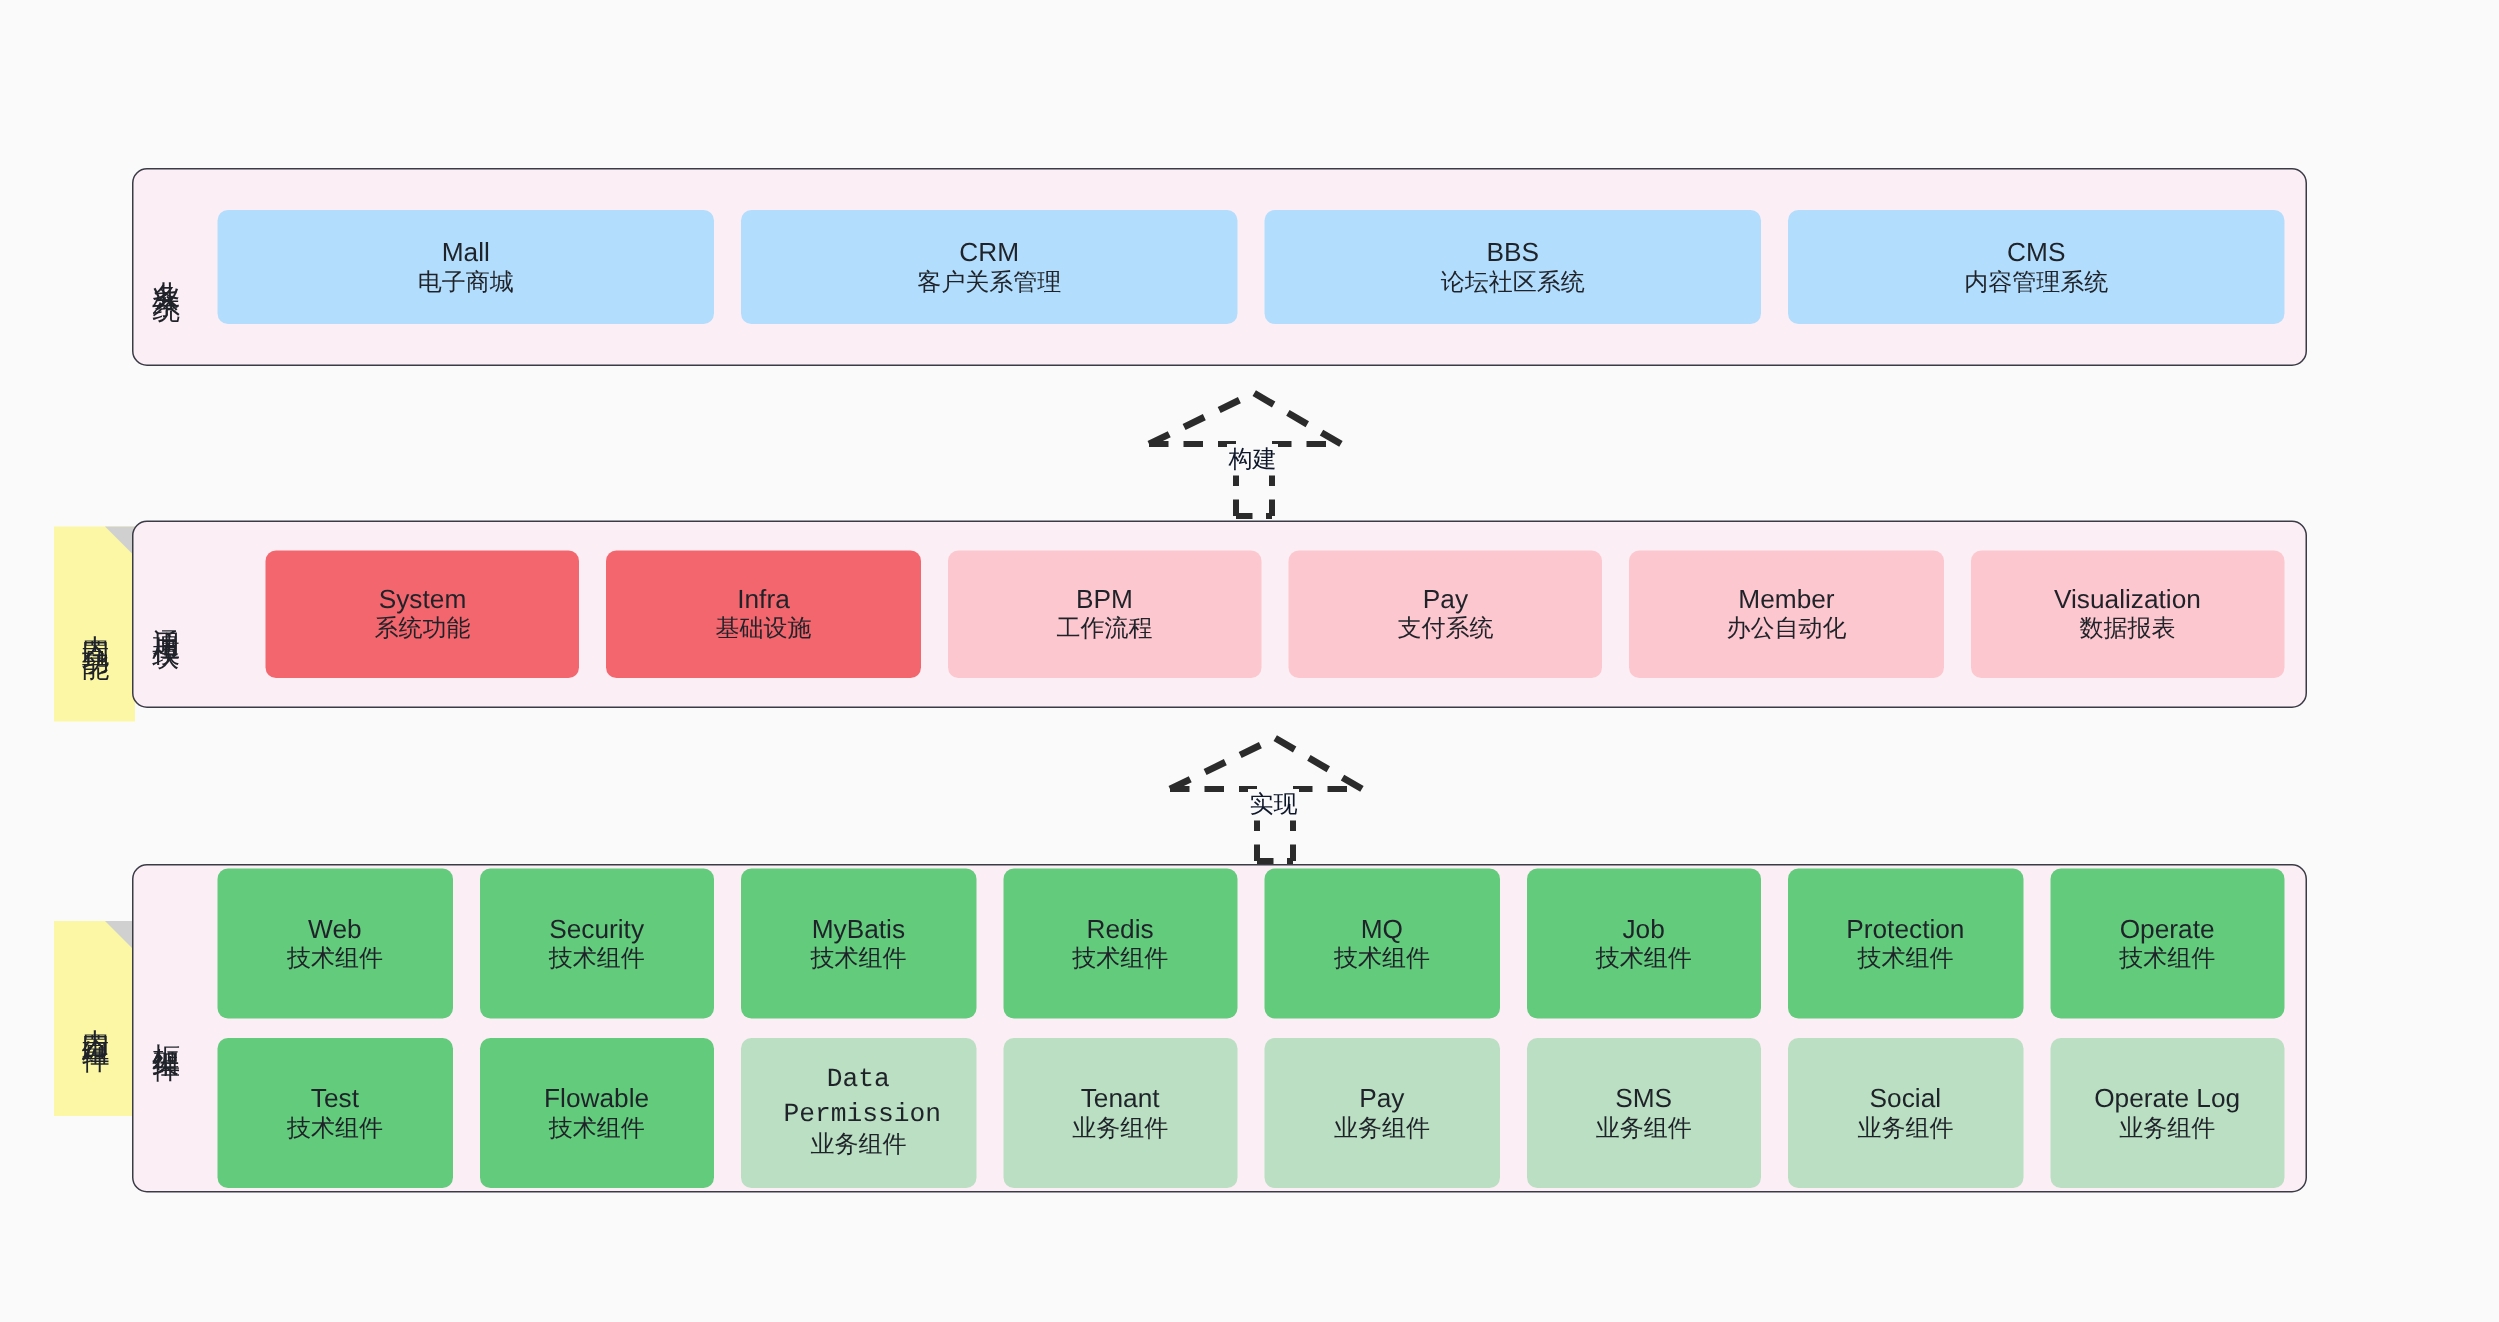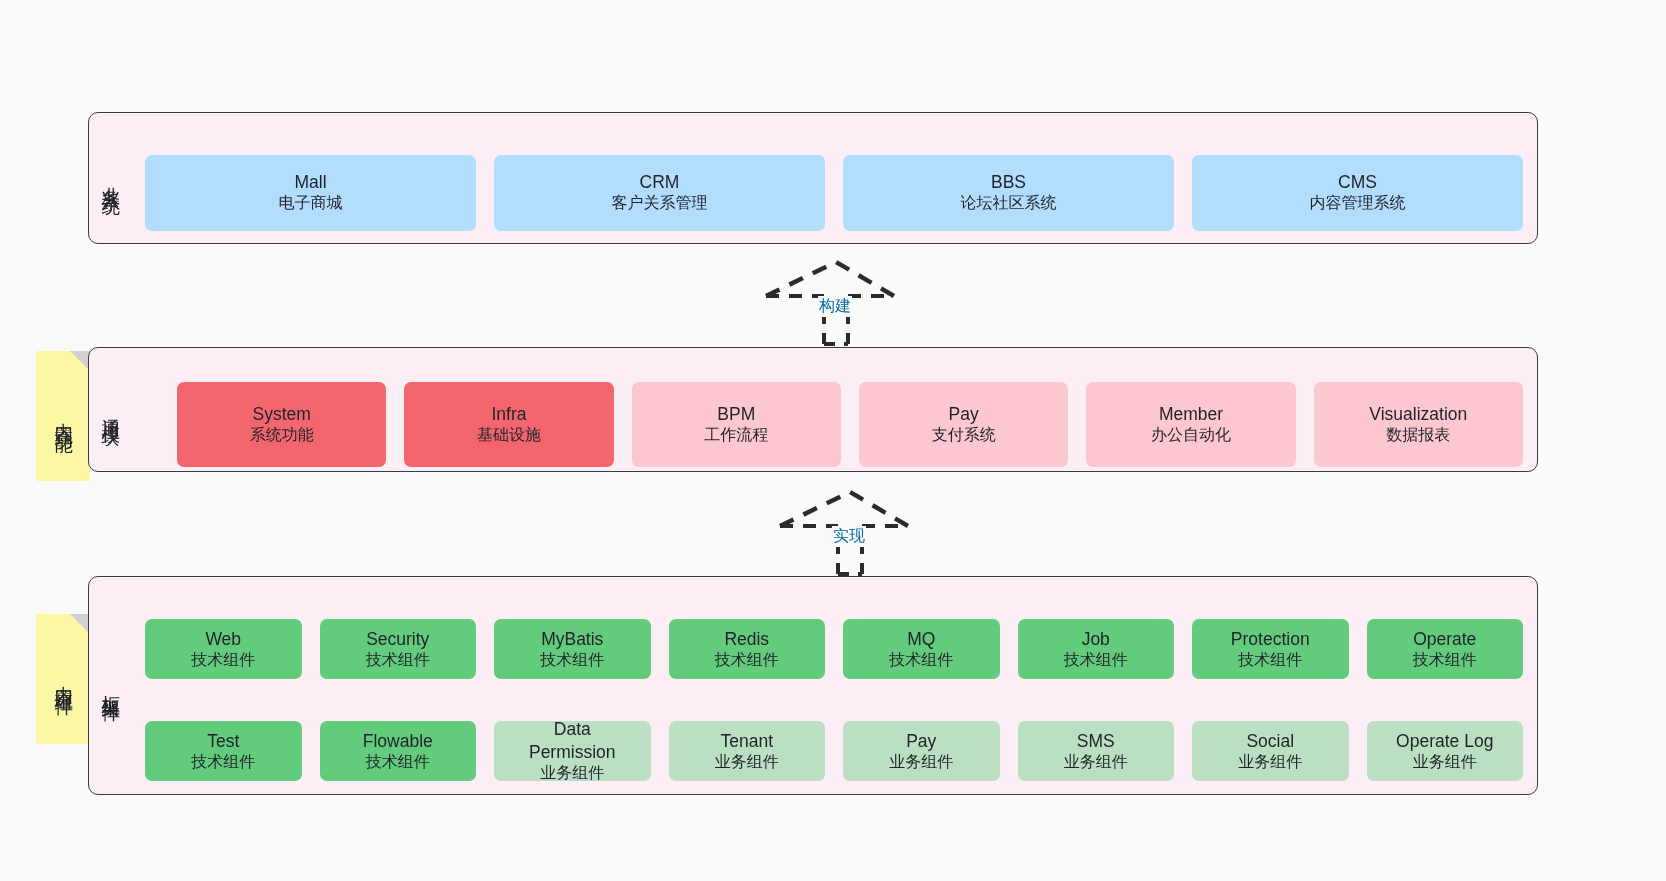--- a/index.html
+++ b/index.html
@@ -56,34 +56,33 @@
     flex: 1 1 0;
     border-radius: 7px;
     display: flex;
     flex-direction: column;
     align-items: center;
     justify-content: center;
     text-align: center;
     color: #1f2329;
     line-height: 1.28;
     padding: 4px 2px;
-    margin-top: 29px;
   }
   .card .t1 { font-size: 17.5px; }
   .card .t2 { font-size: 16px; }
 
   .card.blue      { background: #b3ddfd; }
   .card.red       { background: #f4666e; }
   .card.pink      { background: #fcc7ce; }
   .card.green     { background: #63cb7c; }
   .card.lightgreen{ background: #badfc2; }
 
   .biz-row   .card { height: 76px; }
   .mod-row   .card { height: 85px; }
-  .frame-row .card { height: 60px; }
+  .frame-row .card { height: 100px; }
 
   
   .note {
     position: absolute;
     background: #fbf7a4;
     width: 54px;
     font-size: 18.5px;
     color: #1f2329;
     writing-mode: vertical-rl;
     letter-spacing: 4px;
@@ -99,21 +98,21 @@
     width: 0; height: 0;
     border-top: 20px solid #d0d0d0;
     border-left: 20px solid transparent;
   }
 
   
   .arrow { position: absolute; }
   .arrow .lbl {
     position: absolute;
     font-size: 16px;
-    color: #0369a1;
+    color: #0f172a;
     white-space: nowrap;
     left: 50%;
     transform: translateX(-50%);
     background: #fafafa;
     padding: 0 1px;
   }
 </style>
 </head>
 <body>
 
@@ -245,21 +244,21 @@
       <div class="row frame-row">
         <div class="card green">
           <span class="t1">Test</span>
           <span class="t2">技术组件</span>
         </div>
         <div class="card green">
           <span class="t1">Flowable</span>
           <span class="t2">技术组件</span>
         </div>
         <div class="card lightgreen">
-          <span class="t1" style="max-width:100px;">Data Permission</span>
+          <span class="t1" style="max-width:100px;font-family:Liberation Mono, monospace;">Data Permission</span>
           <span class="t2">业务组件</span>
         </div>
         <div class="card lightgreen">
           <span class="t1">Tenant</span>
           <span class="t2">业务组件</span>
         </div>
         <div class="card lightgreen">
           <span class="t1">Pay</span>
           <span class="t2">业务组件</span>
         </div>

